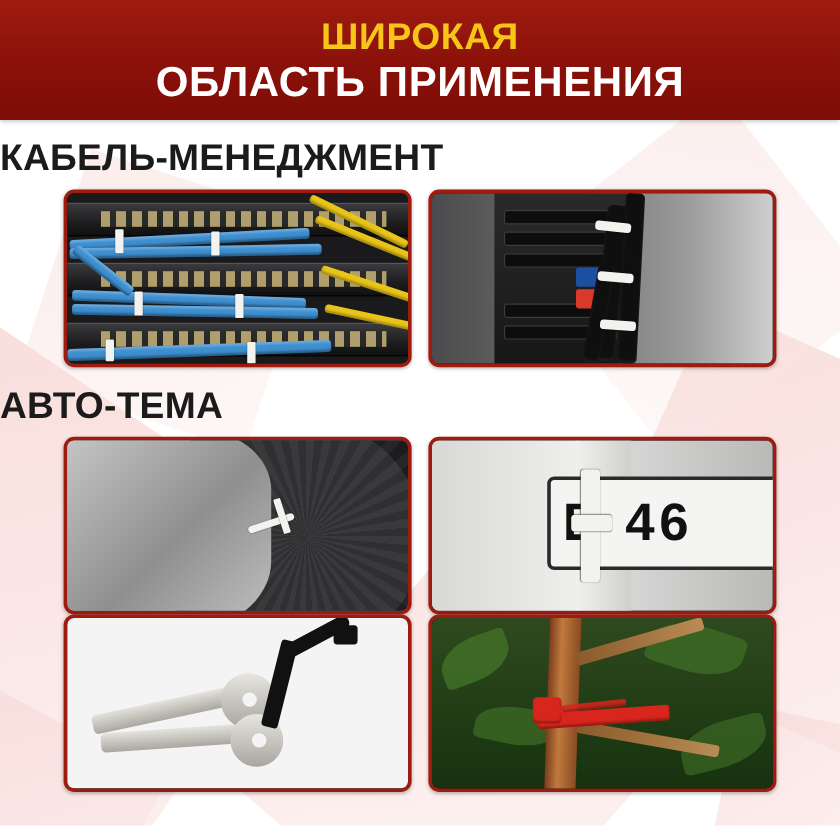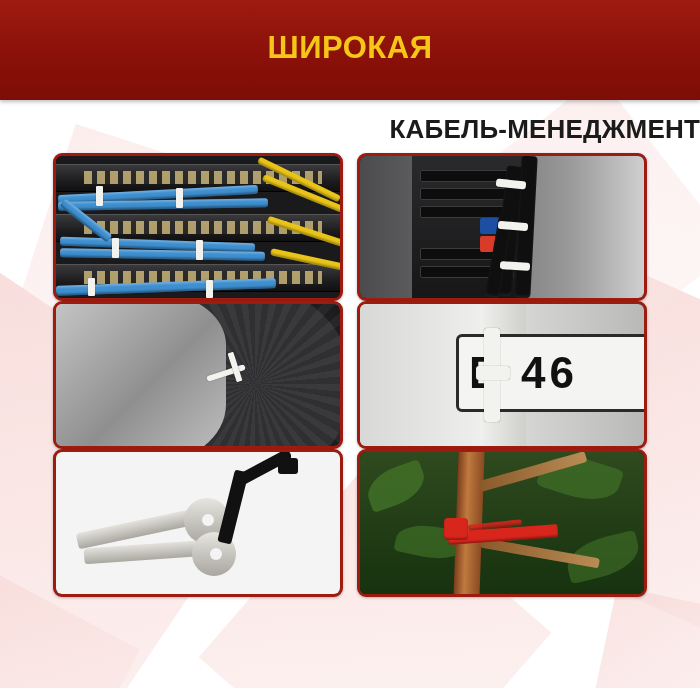--- a/index.html
+++ b/index.html
@@ -70,23 +70,23 @@
     text-transform: uppercase;
   }
 
   .content {
     position: relative;
     z-index: 2;
     padding: 0 0 8px 0;
   }
 
   .section-title {
-    text-align: right;
+    text-align: left;
     color: #1b1b1b;
-    font-size: 26px;
+    font-size: 31px;
     font-weight: bold;
     letter-spacing: .2px;
     margin: 14px 0 8px 0;
     text-transform: uppercase;
   }
 
   .row {
     display: flex;
     justify-content: center;
     gap: 14px;
@@ -241,20 +241,21 @@
     <div class="shard s2"></div>
     <div class="shard s3"></div>
     <div class="shard s4"></div>
     <div class="shard s5"></div>
     <div class="shard s6"></div>
     <div class="shard s7"></div>
   </div>
 
   <div class="header">
     <div class="header-line1">Широкая</div>
+    <div class="header-line2">Область применения</div>
   </div>
 
   <div class="content">
 
     <div class="section-title">КАБЕЛЬ-МЕНЕДЖМЕНТ</div>
     <div class="row">
 
       <div class="photo">
         <div class="pp">
           <div class="pp-bar pp-b1"></div>
@@ -299,20 +300,21 @@
           <div class="cable-black" style="left:132px;top:58px;width:14px;height:84px;transform:rotate(10deg);"></div>
 
           <div class="tie-white" style="left:136px;top:24px;width:30px;height:8px;border-radius:3px;transform:rotate(6deg);"></div>
           <div class="tie-white" style="left:138px;top:66px;width:30px;height:8px;border-radius:3px;transform:rotate(5deg);"></div>
           <div class="tie-white" style="left:140px;top:106px;width:30px;height:8px;border-radius:3px;transform:rotate(4deg);"></div>
         </div>
       </div>
 
     </div>
 
+    <div class="section-title">АВТО-ТЕМА</div>
     <div class="row">
 
       <div class="photo">
         <div class="wh">
           <div class="tire"></div>
           <div class="tread"></div>
           <div class="rim"></div>
           <div class="tie-white" style="left:150px;top:66px;width:40px;height:6px;transform:rotate(-18deg);border-radius:3px;"></div>
           <div class="tie-white" style="left:176px;top:48px;width:6px;height:30px;transform:rotate(-18deg);"></div>
         </div>

